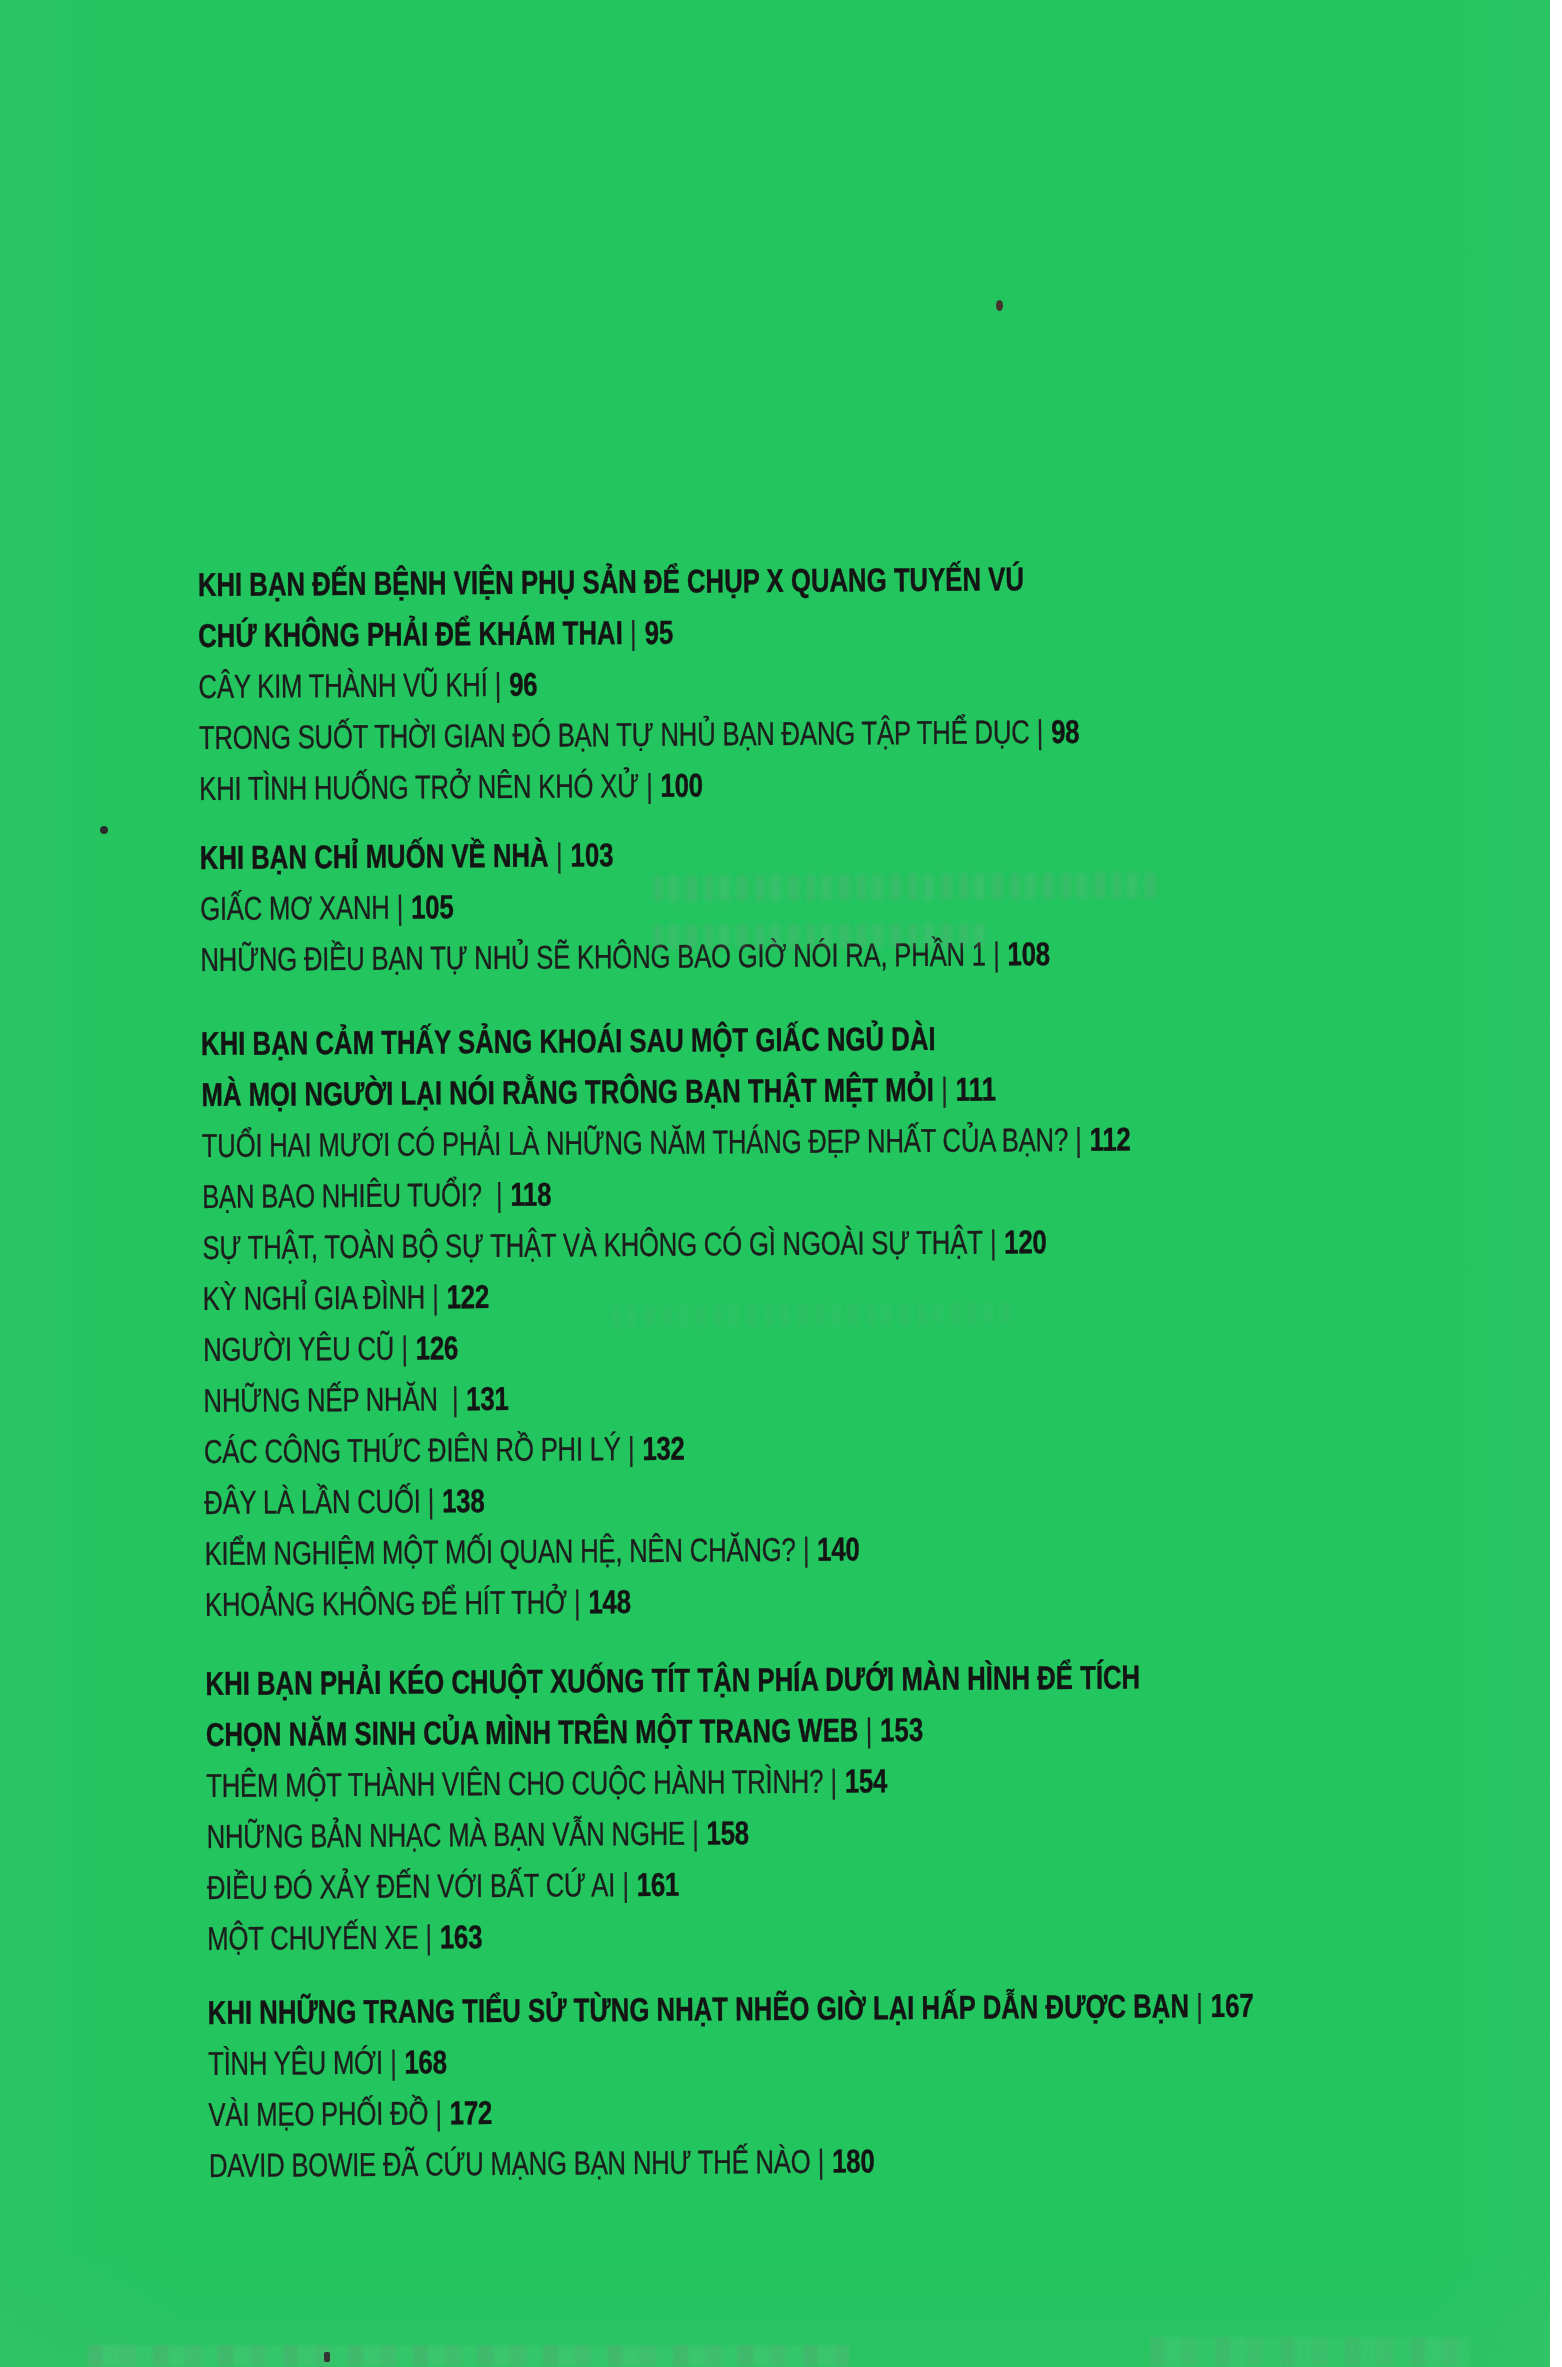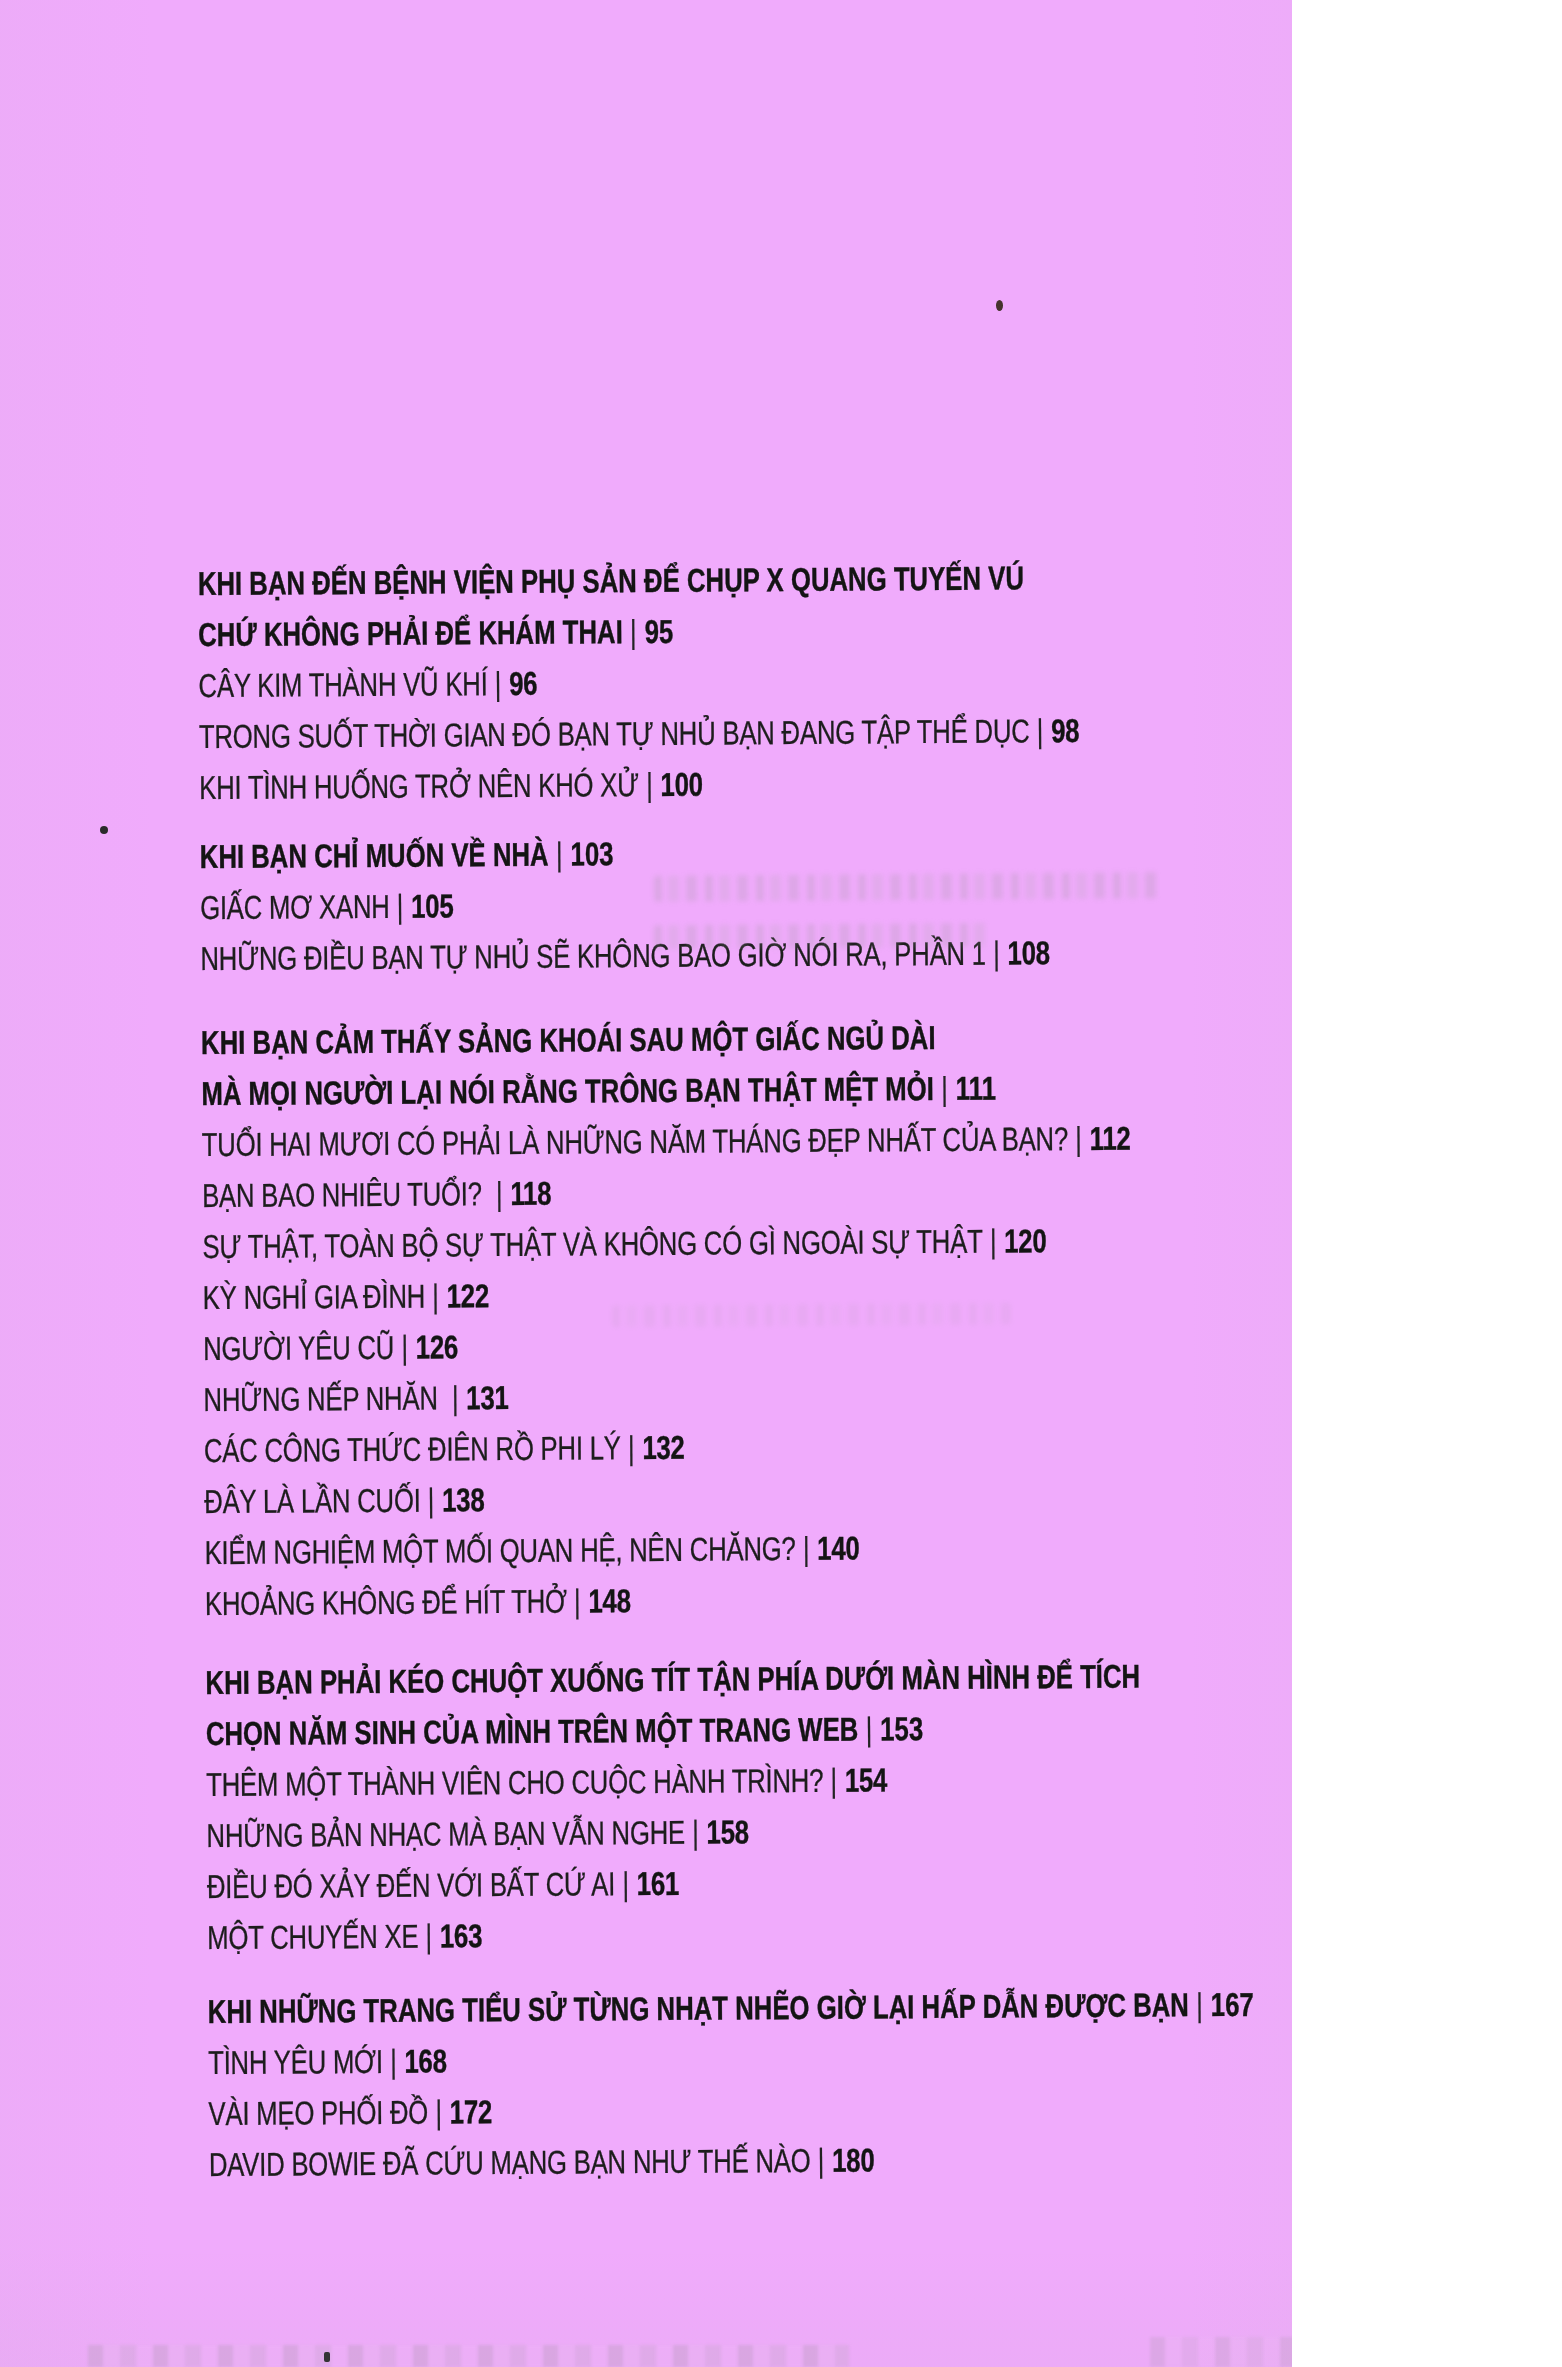--- a/index.html
+++ b/index.html
@@ -2,23 +2,23 @@
 <html lang="vi" style="font-size:15px"><head>
 <meta charset="utf-8">
 <style>
   html, body {
     margin: 0;
     padding: 0;
     background: #ffffff;
   }
   #page {
     position: relative;
-    width: 1292px;
+    width: 1550px;
     height: 2367px;
-    background: #f0abfc;
+    background: #22c55e;
     overflow: hidden;
     font-family: "Liberation Sans", sans-serif;
   }
   
   #page::before {
     content: "";
     position: absolute;
     inset: 0;
     background:
       linear-gradient(90deg, rgba(180,180,180,0.05), rgba(255,255,255,0) 12%),

